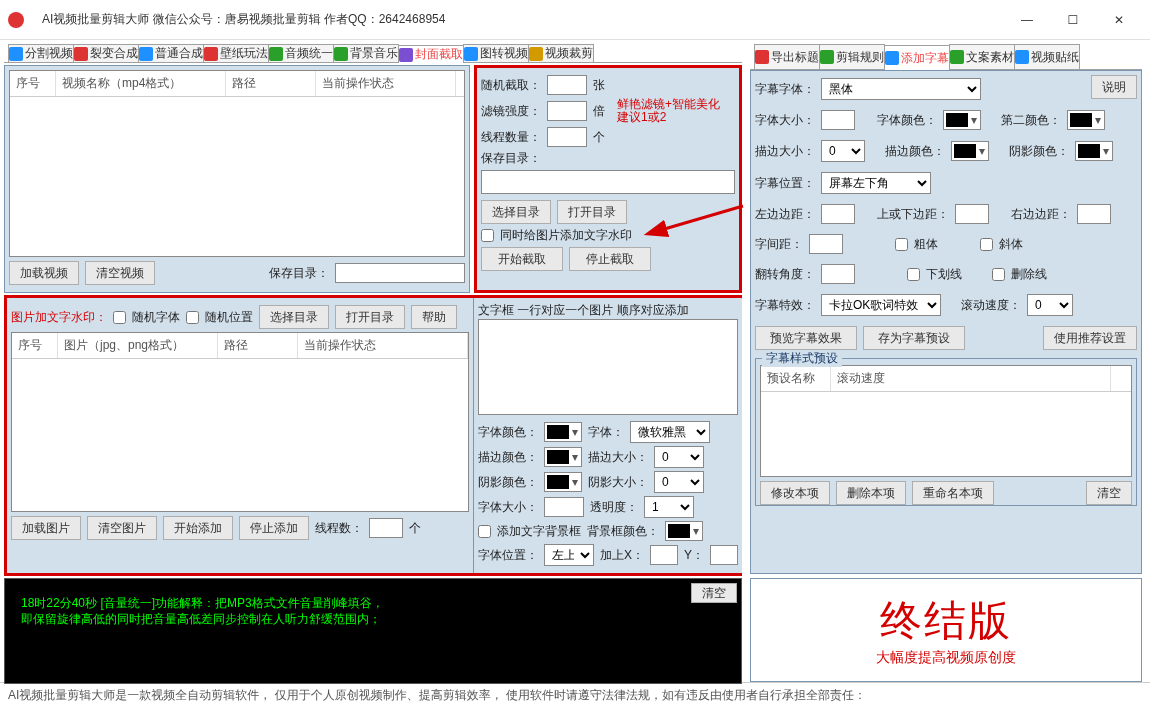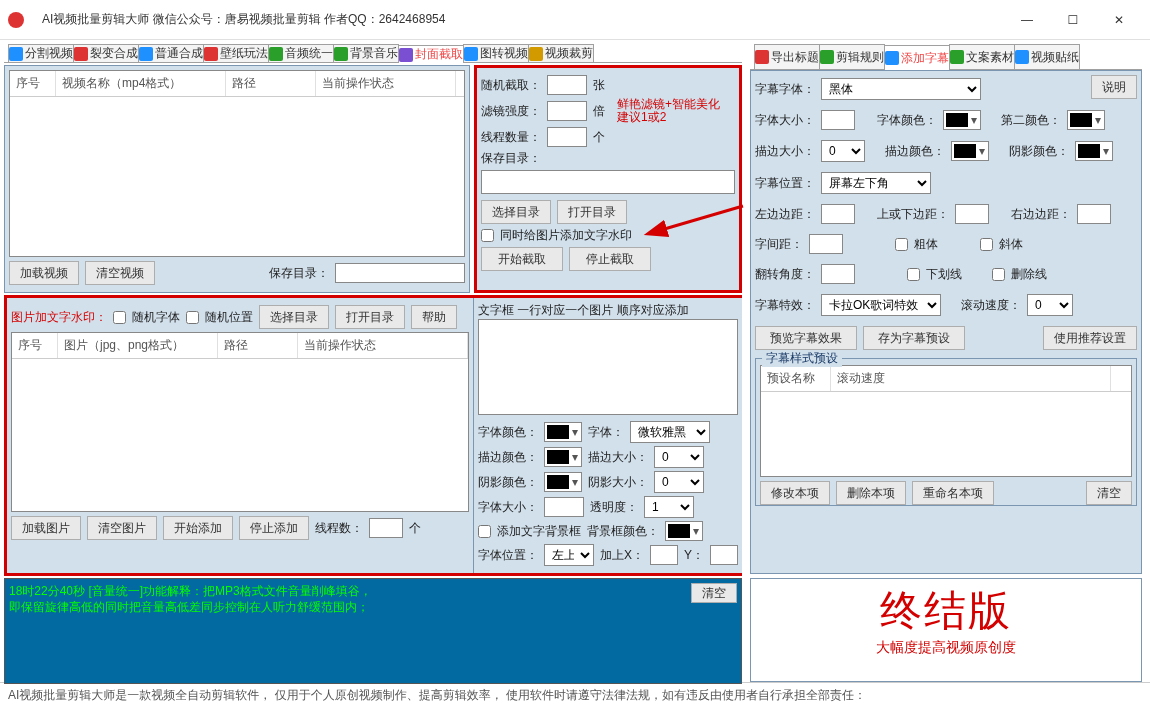--- a/index.html
+++ b/index.html
@@ -28,21 +28,21 @@
 input.txt,select.sel,textarea.ta{background:#fff;border:1px solid #888;height:20px;padding:0 3px;font-size:12px;}
 select.sel{height:22px;}
 textarea.ta{height:auto;resize:none;}
 .swatch{width:38px;height:20px;border:1px solid #888;display:inline-flex;align-items:center;background:#fff;}
 .swatch .chip{width:22px;height:14px;background:#000;margin-left:2px;}
 .swatch .dd{margin-left:auto;width:12px;text-align:center;color:#555;}
 .chk{width:13px;height:13px;accent-color:#999;}
 .red{color:#d40000;}
 .redbox{border:3px solid #d40000;}
 .arrow{position:absolute;pointer-events:none;}
-.logarea{background:#0369a1;color:#0f0;border:1px solid #555;padding:4px;font-family:SimSun,monospace;font-size:12px;line-height:16px;height:106px;position:relative;overflow:hidden;}
+.logarea{background:#000000;color:#0f0;border:1px solid #555;padding:16px;font-family:SimSun,monospace;font-size:12px;line-height:16px;height:106px;position:relative;overflow:hidden;}
 .footer{height:26px;display:flex;align-items:center;padding:0 8px;color:#555;border-top:1px solid #ccc;}
 .brand{color:#d40000;text-align:center;}
 .brand-big{font-size:42px;font-weight:500;letter-spacing:2px;}
 .brand-sub{font-size:14px;}
 .fieldset-like{border:1px solid #7a96b0;padding:6px 4px 4px;position:relative;margin-top:8px;background:#d2e0ec;}
 .fieldset-like .legend{position:absolute;top:-9px;left:6px;background:#d2e0ec;padding:0 4px;color:#1a3a66;}
 </style>
 </head>
 <body>
 
@@ -381,21 +381,21 @@
         <div class="row" style="margin-top:4px;">
           <div class="btn">修改本项</div>
           <div class="btn">删除本项</div>
           <div class="btn">重命名本项</div>
           <span style="flex:1"></span>
           <div class="btn">清空</div>
         </div>
       </div>
     </div>
 
-    <div class="panel brand" style="height:104px;display:flex;flex-direction:column;justify-content:flex-start;background:#fff;border:1px solid #7a96b0;margin-top:4px;">
+    <div class="panel brand" style="height:104px;display:flex;flex-direction:column;justify-content:center;background:#fff;border:1px solid #7a96b0;margin-top:4px;">
       <div class="brand-big">终结版</div>
       <div class="brand-sub">大幅度提高视频原创度</div>
     </div>
   </div>
 </div>
 
 <div class="footer">
   <span>AI视频批量剪辑大师是一款视频全自动剪辑软件，  仅用于个人原创视频制作、提高剪辑效率，  使用软件时请遵守法律法规，如有违反由使用者自行承担全部责任：</span>
 </div>
 

